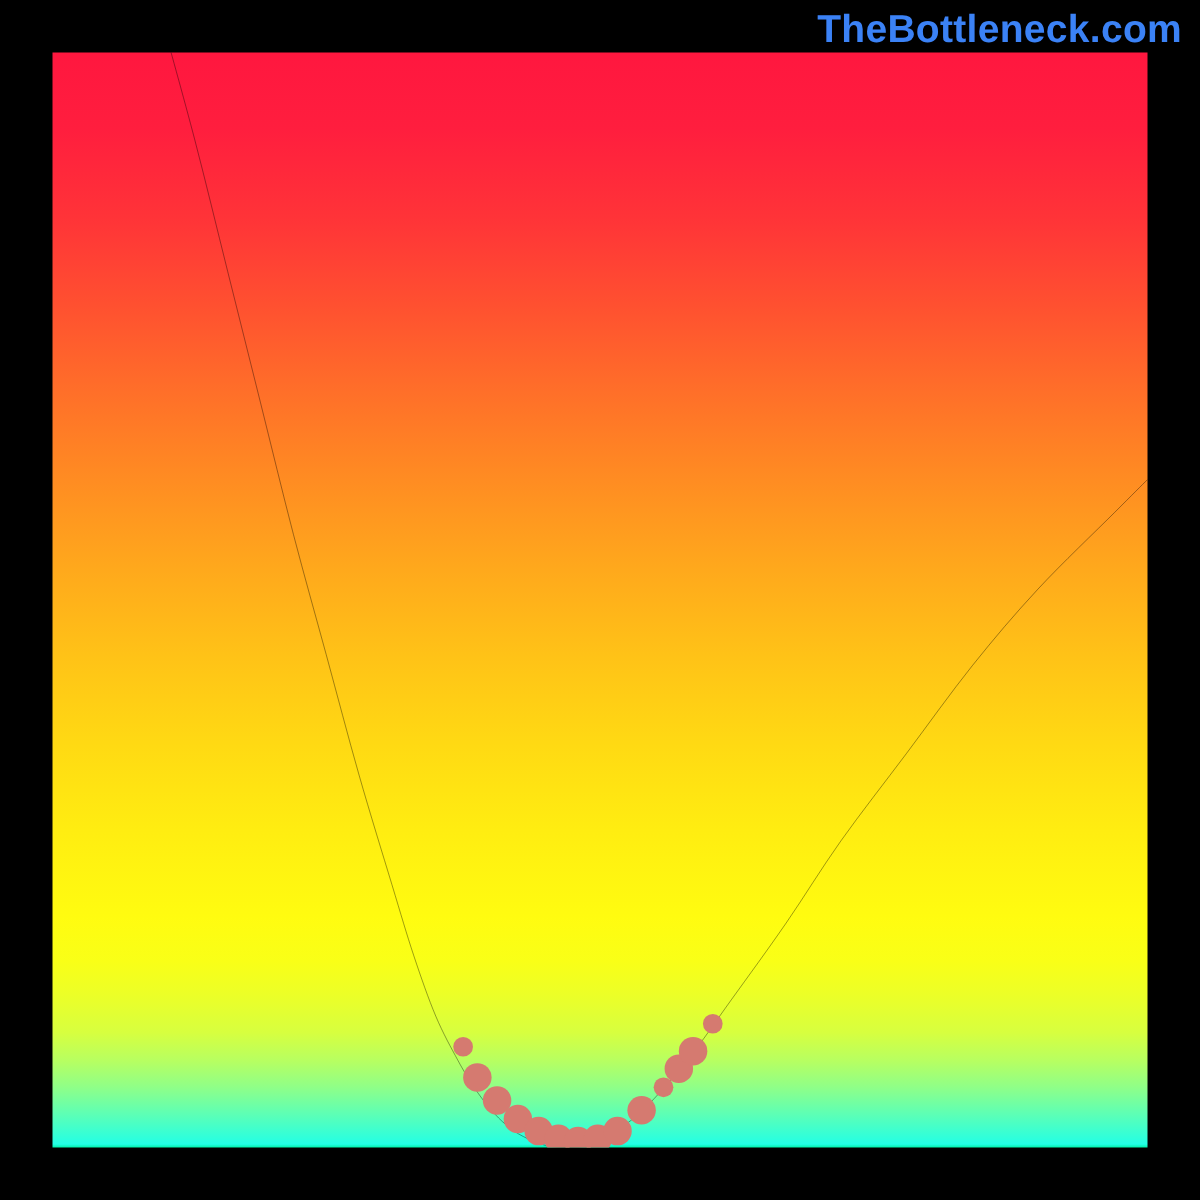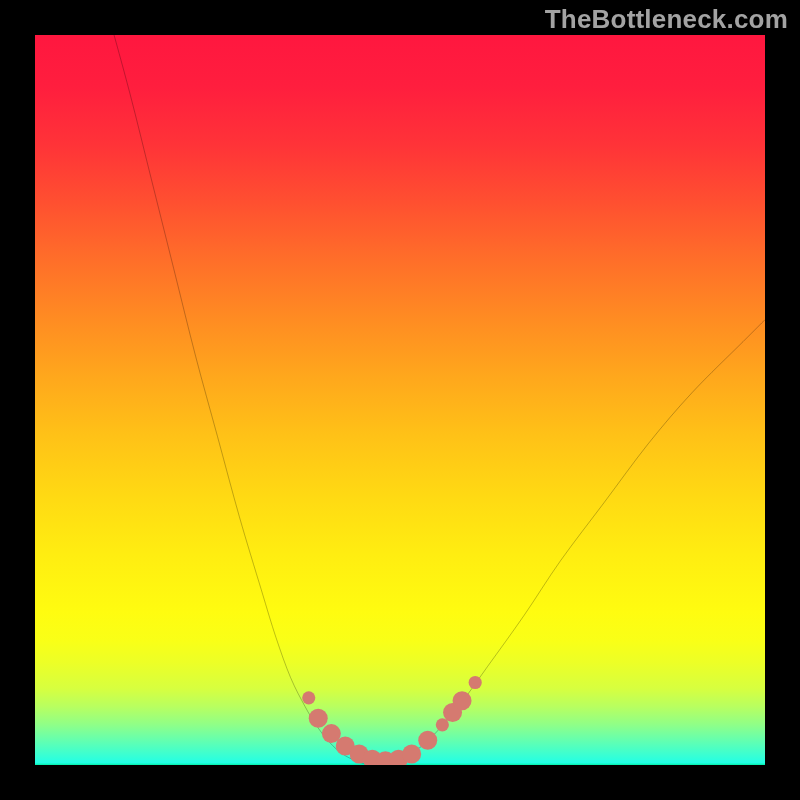--- a/index.html
+++ b/index.html
@@ -50,21 +50,21 @@
     width: 100%;
     height: 100%;
   }
   .watermark {
     position: absolute;
     top: 4px;
     right: 12px;
     font-family: Arial, Helvetica, sans-serif;
     font-size: 26px;
     font-weight: 600;
-    color: #a3a3a3;
+    color: #3b82f6;
     letter-spacing: 0.2px;
   }
 </style>
 </head>
 <body>
 
 <div class="frame">
   <div class="plot">
     <svg class="svg-layer" viewBox="0 0 100 100" preserveAspectRatio="none">
       <g>

